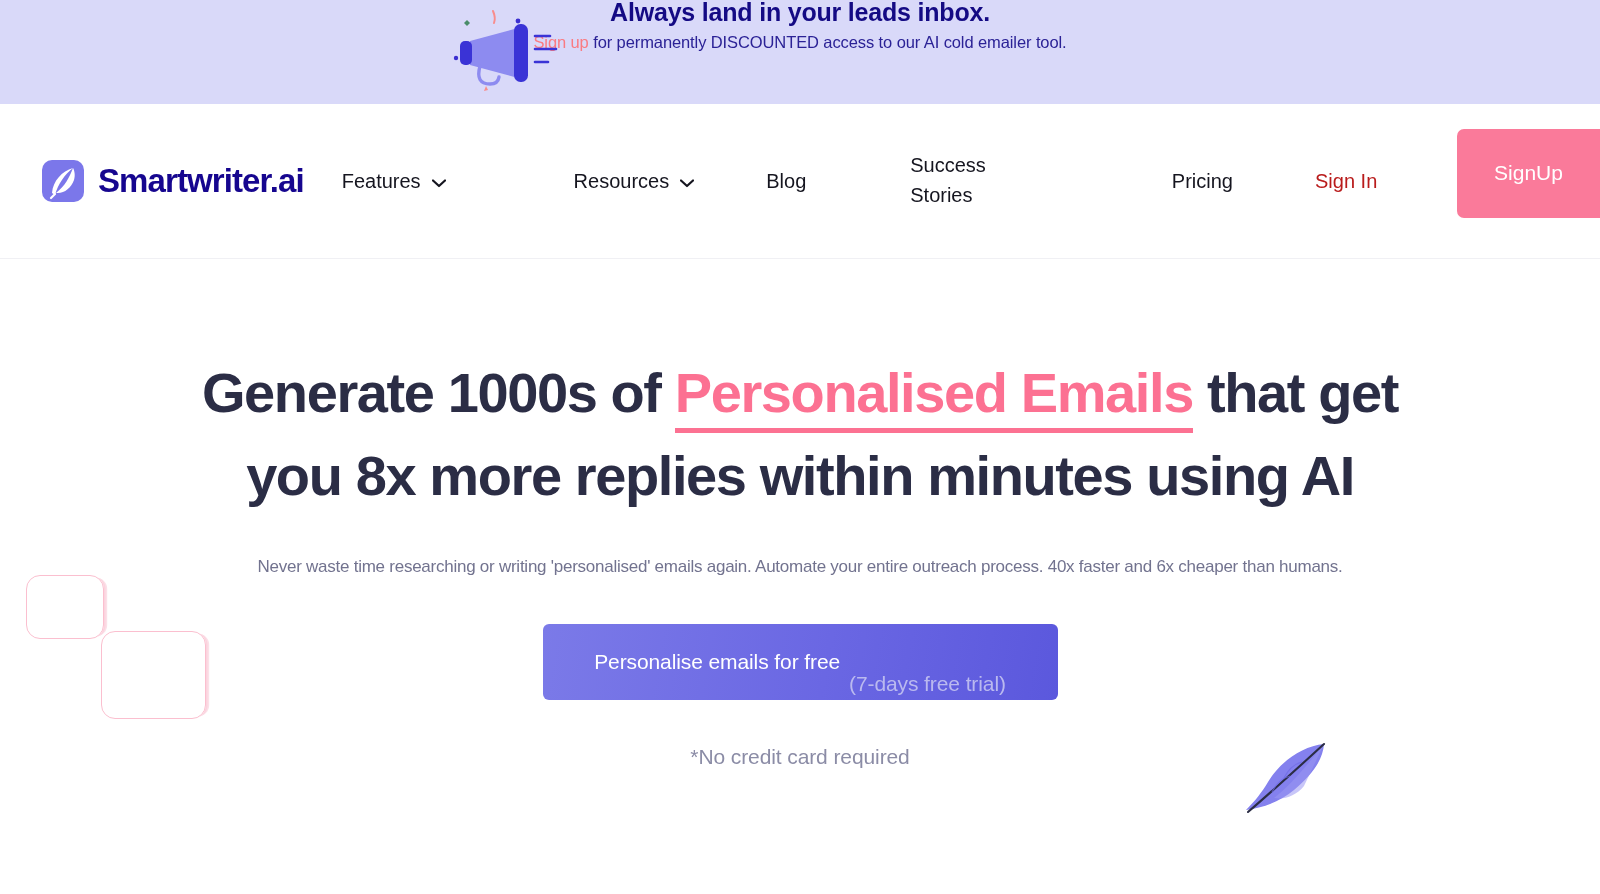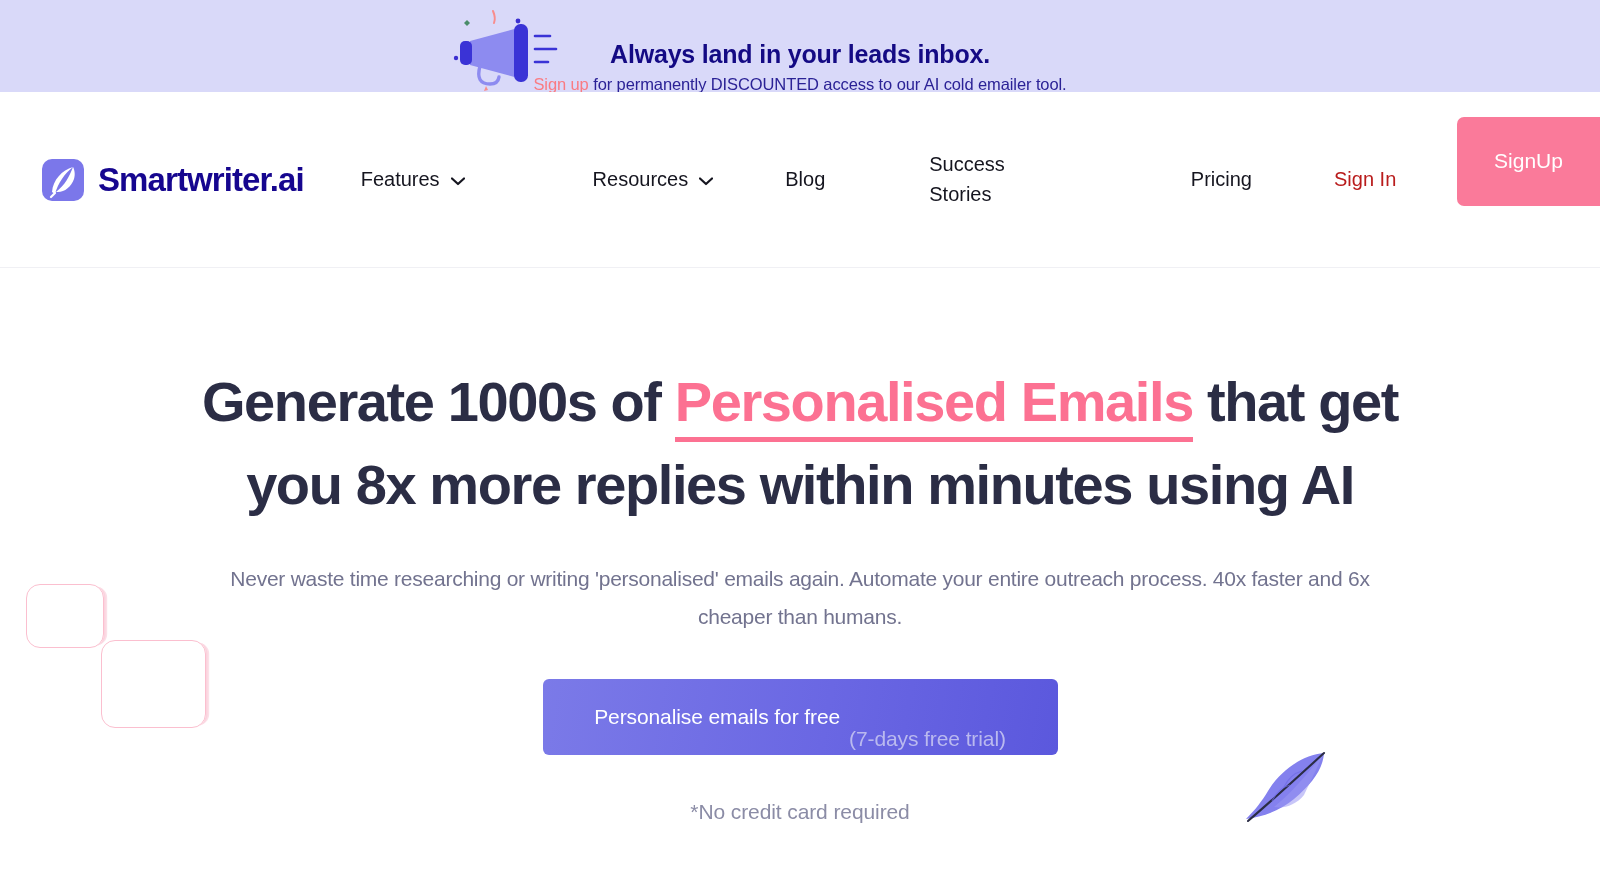--- a/index.html
+++ b/index.html
@@ -8,24 +8,24 @@
     overflow:hidden;
     background:#ffffff;
     font-family:"Liberation Sans", sans-serif;
     -webkit-font-smoothing:antialiased;
   }
 
   
   .banner {
     position:relative;
     width:100%;
-    height:92px;
+    height:104px;
     background:#d9d9f9;
     display:flex;
-    align-items:flex-end;
+    align-items:flex-start;
     justify-content:center;
     overflow:hidden;
   }
   .megaphone-wrap {
     position:absolute;
     left:440px;
     top:8px;
     width:130px;
     height:90px;
   }
@@ -47,21 +47,21 @@
   }
   .banner-sub .signup-link {
     color:#fa7b82;
     cursor:pointer;
   }
 
   
   .header {
     position:relative;
     width:100%;
-    height:176px;
+    height:155px;
     background:#ffffff;
     border-bottom:1px solid #f0f0f4;
     display:flex;
     align-items:center;
   }
   .logo-group {
     display:flex;
     align-items:center;
     gap:14px;
     margin-left:42px;
@@ -75,21 +75,21 @@
   }
   .logo-text {
     font-size:33px;
     font-weight:bold;
     color:#16068f;
     letter-spacing:-0.9px;
   }
   .nav {
     display:flex;
     align-items:center;
-    margin-left:57px;
+    margin-left:38px;
     flex:1;
     height:100%;
   }
   .nav-item {
     font-size:20px;
     color:#15151f;
     display:flex;
     align-items:center;
     gap:11px;
     cursor:pointer;
@@ -169,21 +169,21 @@
   .hl {
     color:#fc7192;
     border-bottom:5px solid #fc7192;
     padding-bottom:4px;
   }
   .hero-sub {
     position:relative;
     margin:33px auto 0;
     width:1200px;
     text-align:center;
-    font-size:21px;
+    font-size:17px;
     line-height:1.84;
     color:#72738f;
     letter-spacing:-0.25px;
     z-index:2;
   }
   .cta-wrap {
     position:relative;
     display:flex;
     justify-content:center;
     margin-top:42px;

